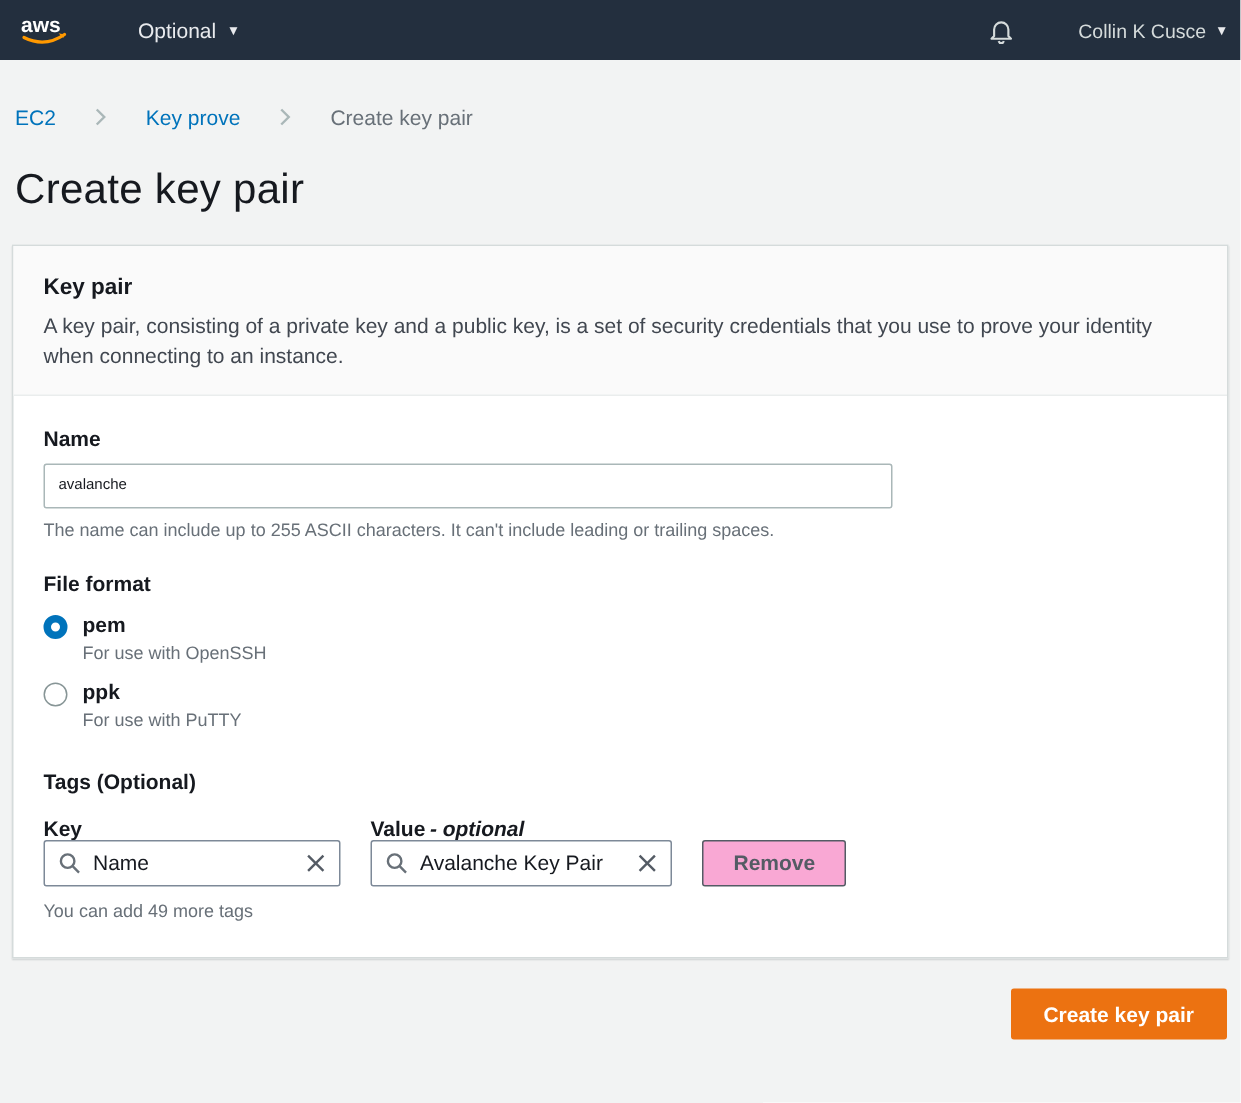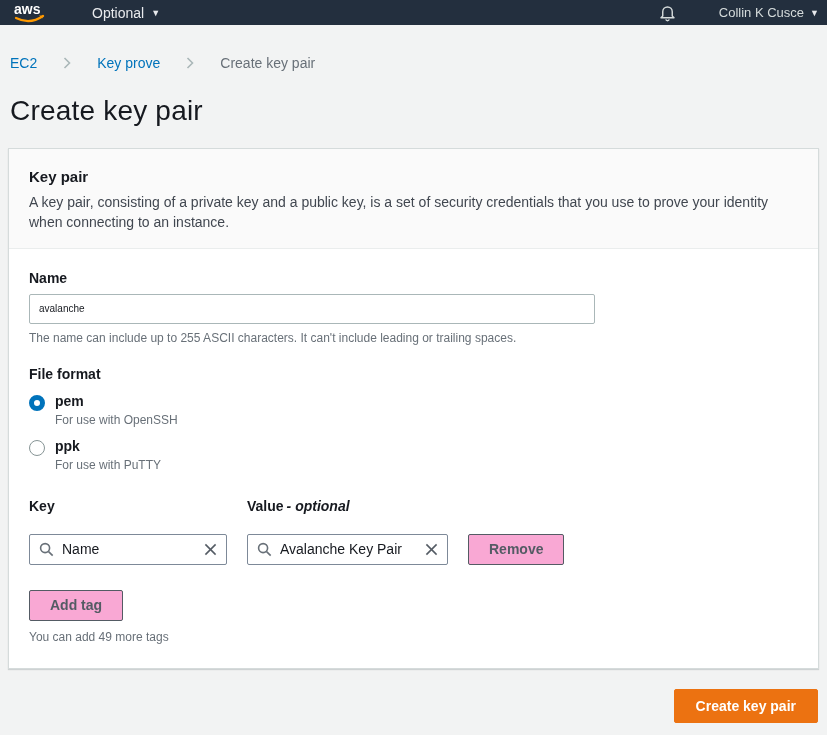--- a/index.html
+++ b/index.html
@@ -6,21 +6,21 @@
   html, body { width: 827px; height: 735px; }
   body {
     font-family: "Liberation Sans", sans-serif;
     background: #f2f3f3;
     color: #16191f;
     overflow: hidden;
   }
 
   
   .topnav {
-    height: 25px;
+    height: 40px;
     background: #232f3e;
     display: flex;
     align-items: center;
     padding: 0 14px 0 12px;
   }
   .logo { display: flex; align-items: center; margin-right: 44px; cursor: pointer; }
   .services {
     display: flex; align-items: center; gap: 7px;
     color: #e8eaed; font-size: 14px; cursor: pointer;
   }
@@ -82,21 +82,21 @@
     background: #fff; flex: none; margin-top: 2px;
   }
   .radio-circle.selected { border: 5px solid #0073bb; }
   .radio-circle.unselected { border: 1px solid #879596; }
   .radio-label { font-size: 14px; font-weight: bold; color: #16191f; }
   .radio-desc { font-size: 12px; color: #687078; margin-top: 4px; }
 
   
   .tags-section { margin-top: 26px; }
   .tag-row { display: flex; align-items: flex-end; gap: 20px; margin-top: 15px; }
-  .tag-col { display: flex; flex-direction: column; gap: 20px; }
+  .tag-col { display: flex; flex-direction: column; gap: 0; }
   .tag-input-box {
     display: flex; align-items: center; gap: 8px;
     border: 1px solid #7d8998; border-radius: 2px;
     height: 31px; padding: 0 9px; background: #fff;
   }
   .tag-input-box input {
     border: none; outline: none; flex: 1; min-width: 0;
     font-size: 14px; color: #16191f;
     font-family: "Liberation Sans", sans-serif;
   }
@@ -202,20 +202,21 @@
         <span class="radio-circle unselected"></span>
         <div>
           <div class="radio-label">ppk</div>
           <div class="radio-desc">For use with PuTTY</div>
         </div>
       </div>
     </div>
 
     
     <div class="tags-section">
+      <div class="field-label">Tags (Optional)</div>
 
       <div class="tag-row">
         <div class="tag-col">
           <span class="field-label">Key</span>
           <div class="tag-input-box key-box">
             <span class="search-glyph">
               <svg width="15" height="15" viewBox="0 0 16 16">
                   <circle cx="6.5" cy="6.5" r="4.8" fill="none" stroke="#687078" stroke-width="1.7"></circle>
                   <line x1="10.2" y1="10.2" x2="14.6" y2="14.6" stroke="#687078" stroke-width="1.7"></line>
                 </svg>
@@ -245,21 +246,20 @@
                   <line x1="1.5" y1="1.5" x2="12.5" y2="12.5" stroke="#545b64" stroke-width="1.7"></line>
                   <line x1="12.5" y1="1.5" x2="1.5" y2="12.5" stroke="#545b64" stroke-width="1.7"></line>
                 </svg>
             </button>
           </div>
         </div>
 
         <button class="secondary-btn">Remove</button>
       </div>
 
-      <button class="secondary-btn add-tag-btn">Add tag</button>
       <div class="tags-helper">You can add 49 more tags</div>
     </div>
 
   </div>
 </div>
 
 <div class="footer-actions">
 
   <button class="primary-btn">Create key pair</button>
 </div>

